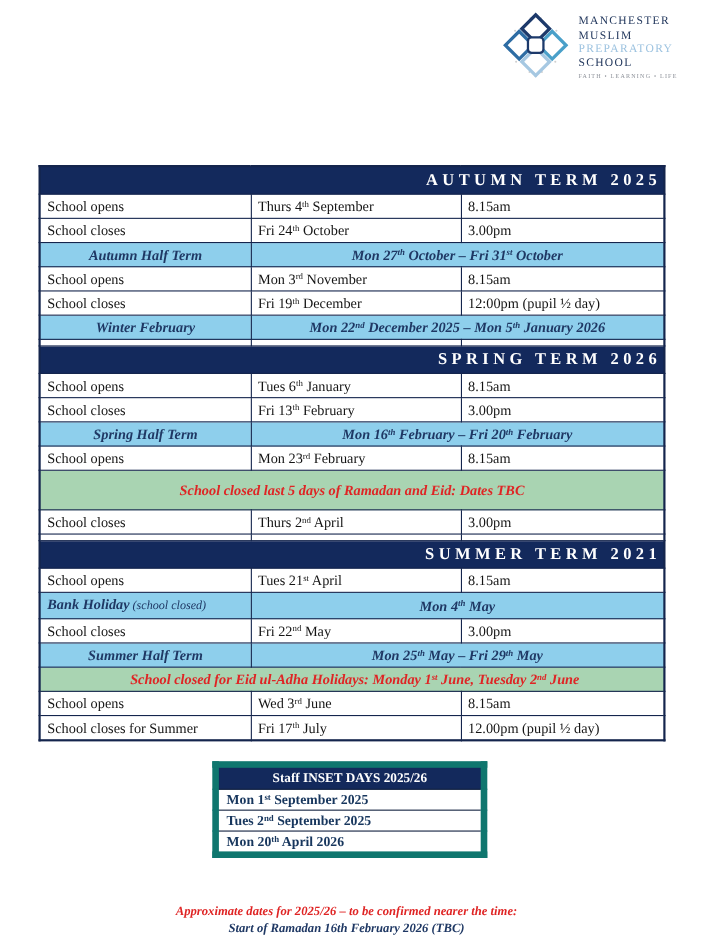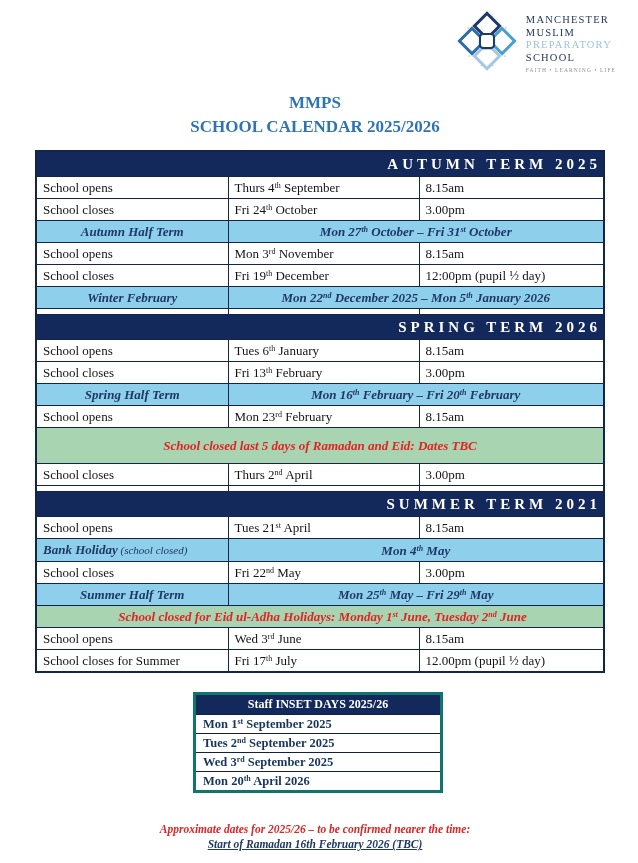--- a/index.html
+++ b/index.html
@@ -38,32 +38,32 @@
     text-align:center;font-size:13px;}
   tr.hl td.left{text-align:left;}
   tr.hl .suffix{font-weight:normal;font-size:11px;}
   tr.notice td{background:var(--green);color:var(--red);font-weight:bold;font-style:italic;
     text-align:center;font-size:13px;padding-left:11px;}
   tr.notice.tall td{padding:10px 6px;}
   table.cal sup,.inset sup{font-size:8px;vertical-align:4px;line-height:0;}
 
   
   table.inset{position:absolute;top:692px;left:193px;width:250px;border-collapse:collapse;
-    table-layout:fixed;border:3px solid #0f766e;}
+    table-layout:fixed;border:6px solid #0f766e;}
   table.inset td{border:1px solid #12213f;}
   tr.ih td{background:var(--navy);color:#fff;font-weight:bold;font-size:12px;
     text-align:center;padding:2px 4px;}
   tr.ir td{background:#fff;color:#17365d;font-weight:bold;font-size:12.5px;
     padding:2px 7px;line-height:14px;}
 
   
   .footer{position:absolute;top:822px;left:0;width:100%;text-align:center;
     font-weight:bold;font-style:italic;font-size:11.5px;line-height:15px;}
   .f1{color:var(--red);}
-  .f2{color:var(--darktext);text-decoration:underline;}
+  .f2{color:var(--darktext);}
 </style>
 </head>
 <body>
 
 <div class="page">
 
   <header class="logo">
     <svg width="60" height="64" viewBox="0 0 64 66" aria-hidden="true">
       <g fill="#cfcfcf">
         <circle cx="32" cy="3" r="1.2"></circle>
@@ -91,24 +91,20 @@
     </svg>
     <div class="logo-text">
       <div class="logo-line">MANCHESTER</div>
       <div class="logo-line">MUSLIM</div>
       <div class="logo-line light">PREPARATORY</div>
       <div class="logo-line">SCHOOL</div>
       <div class="tagline">FAITH • LEARNING • LIFE</div>
     </div>
   </header>
 
-  <div class="title">
-    <div class="t1">MMPS</div>
-    <div class="t2">SCHOOL CALENDAR 2025/2026</div>
-  </div>
 
   <table class="cal">
     <colgroup>
         <col class="c1">
         <col class="c2">
         <col class="c3">
       </colgroup>
     <tbody id="cal-body">
         <tr class="term">
           <td colspan="3">AUTUMN TERM 2025</td>
@@ -223,23 +219,20 @@
         <tr class="ih">
           <td>Staff INSET DAYS 2025/26</td>
         </tr>
         <tr class="ir">
           <td>Mon 1<sup>st</sup> September 2025</td>
         </tr>
         <tr class="ir">
           <td>Tues 2<sup>nd</sup> September 2025</td>
         </tr>
         <tr class="ir">
-          <td>Wed 3<sup>rd</sup> September 2025</td>
-        </tr>
-        <tr class="ir">
           <td>Mon 20<sup>th</sup> April 2026</td>
         </tr>
       </tbody>
   </table>
 
   <div class="footer">
     <div class="f1">Approximate dates for 2025/26 – to be confirmed nearer the time:</div>
     <div class="f2">Start of Ramadan  16th February 2026 (TBC)</div>
   </div>
 

